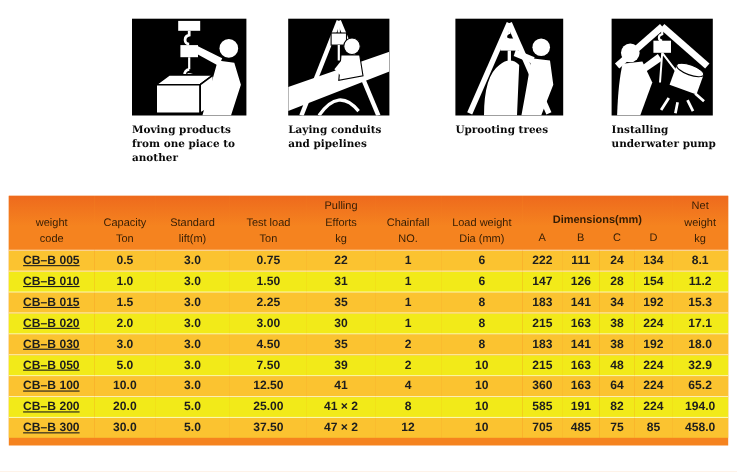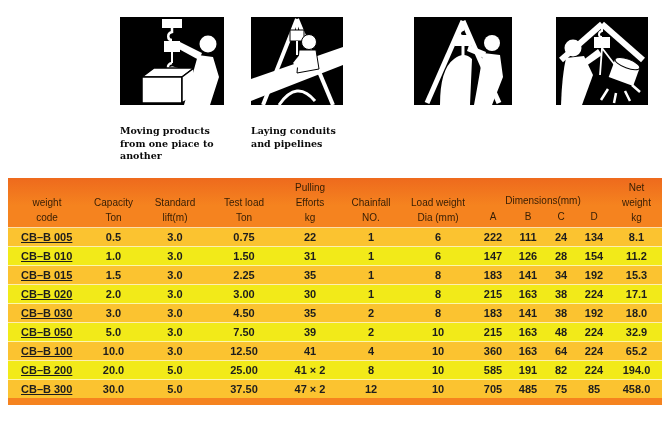--- a/index.html
+++ b/index.html
@@ -6,21 +6,21 @@
   body{
     width:670px;height:429px;position:relative;overflow:hidden;
     background:#ffffff;
     font-family:"Liberation Sans", sans-serif;
   }
   
   .app{position:absolute;top:17px;margin:0;}
   .pict{background:#000;height:88px;}
   .pict svg{display:block;width:100%;height:100%;}
   .cap{
-    margin-top:20px;
+    margin-top:8px;
     font-family:"DejaVu Serif", serif;
     font-weight:bold;font-size:9.5px;line-height:1.32;color:#0a0a0a;
   }
   
   .table-wrap{
     position:absolute;left:8px;top:178px;width:654px;
     background:var(--header-bg,#f5831f);
     padding-bottom:7px;
   }
   table.spec{
@@ -29,21 +29,21 @@
   thead{
     background:linear-gradient(var(--header-bg-top,#ee6a1d), var(--header-bg,#f68a20) 55%);
   }
   thead th{
     font-weight:normal;font-size:10px;line-height:15px;
     color:var(--header-text,#341d04);
     vertical-align:bottom;padding:2px 0 2px 0;
   }
   thead tr.subrow th{height:16px;vertical-align:middle;padding:0 0 3px 0;}
   thead th .hl{display:block;}
-  thead th.dims{padding-bottom:0;}
+  thead th.dims{padding-bottom:0;font-weight:bold;}
   thead th:first-child{padding-top:8px;}
   tbody td{
     height:18px;font-size:11px;font-weight:bold;text-align:center;
     color:var(--cell-text,#1d1d1d);
     border-top:1px solid rgba(255,252,220,0.75);
     padding:0;
   }
   tbody td.prod{text-align:left;padding-left:13px;text-decoration:underline;}
   tbody tr:nth-child(odd){background:var(--row-amber,#fbc330);}
   tbody tr:nth-child(even){background:var(--row-yellow,#f2ea19);}
@@ -64,21 +64,21 @@
       <polygon points="22,60 62,60 62,86 22,86" fill="#fff" stroke="#000" stroke-width="1.5"></polygon>
       <polygon points="62,60 74,51 74,79 62,86" fill="#fff" stroke="#000" stroke-width="1.5"></polygon>
       <circle cx="88" cy="27" r="8.5" fill="#fff"></circle>
       <path d="M78 38 L93 40 L99 60 L90 88 L64 88 Q73 56 78 38 Z" fill="#fff"></path>
       <path d="M79 43 L57 31 L60 25 L82 36 Z" fill="#fff"></path>
     </svg>
   </div>
   <figcaption class="cap">Moving products from one piace to another</figcaption>
 </figure>
 
-<figure class="app" style="left:251px;width:96px">
+<figure class="app" style="left:262px;width:96px">
   <div class="pict" style="width:92px">
     <svg viewBox="0 0 92 88" preserveAspectRatio="xMidYMid meet">
       <polygon points="0,62 92,30 92,48 0,84" fill="#fff"></polygon>
       <path d="M46 2 L12 88" stroke="#fff" stroke-width="4"></path>
       <path d="M46 2 L82 88" stroke="#fff" stroke-width="4"></path>
       <line x1="46" y1="4" x2="46" y2="13" stroke="#fff" stroke-width="2"></line>
       <rect x="39" y="13" width="14" height="11" fill="#fff" stroke="#000"></rect>
       <line x1="46" y1="24" x2="46" y2="38" stroke="#fff" stroke-width="2"></line>
       <path d="M28 88 q18 -26 36 -4" stroke="#fff" stroke-width="3" fill="none"></path>
       <circle cx="58" cy="25" r="7.5" fill="#fff" stroke="#000"></circle>
@@ -96,40 +96,42 @@
       <path d="M49 4 L85 86" stroke="#fff" stroke-width="5"></path>
       <path d="M49 8 v5 c-4 1 -4 6 0 6" stroke="#fff" stroke-width="2" fill="none"></path>
       <rect x="41" y="18" width="16" height="11" fill="#fff"></rect>
       <line x1="49" y1="29" x2="49" y2="64" stroke="#fff" stroke-width="3"></line>
       <path d="M26 88 Q26 52 40 42 Q50 34 58 42 L56 88 Z" fill="#fff"></path>
       <circle cx="78" cy="26" r="8" fill="#fff"></circle>
       <path d="M69 36 L86 38 L89 60 L78 88 L60 88 Q66 56 69 36 Z" fill="#fff"></path>
       <path d="M70 41 L53 34 L55 28 L72 35 Z" fill="#fff"></path>
     </svg>
   </div>
+  <figcaption class="cap">Uprooting trees</figcaption>
 </figure>
 
 <figure class="app" style="left:556px;width:106px">
   <div class="pict" style="width:92px">
     <svg viewBox="0 0 92 88" preserveAspectRatio="xMidYMid meet">
       <path d="M46 7 L5 43" stroke="#fff" stroke-width="6"></path>
       <path d="M46 7 L87 43" stroke="#fff" stroke-width="6"></path>
       <path d="M46 10 v4 c-4 1 -4 6 0 6" stroke="#fff" stroke-width="2" fill="none"></path>
       <rect x="38" y="20" width="16" height="11" fill="#fff"></rect>
       <path d="M46 31 L62 52 M46 31 L44 58" stroke="#fff" stroke-width="1.8"></path>
       <g transform="rotate(20 68 56)">
         <rect x="55" y="46" width="26" height="19" fill="#fff"></rect>
         <ellipse cx="68" cy="46" rx="13" ry="4.5" fill="#fff" stroke="#000"></ellipse>
       </g>
       <path d="M52 72 l-7 11 M60 76 l-2 10 M69 74 l5 10 M76 68 l8 7" stroke="#fff" stroke-width="2.5"></path>
       <circle cx="17" cy="31" r="8.5" fill="#fff"></circle>
       <path d="M10 41 L28 39 L37 58 L26 88 L5 88 Q6 58 10 41 Z" fill="#fff"></path>
       <path d="M26 44 L42 32 L46 38 L30 49 Z" fill="#fff"></path>
     </svg>
   </div>
+  <figcaption class="cap">Installing underwater pump</figcaption>
 </figure>
 
 <div class="table-wrap">
   <table class="spec">
     <colgroup>
       <col style="width:78px">
         <col style="width:55px">
         <col style="width:68px">
         <col style="width:70px">
       <col style="width:62px">

